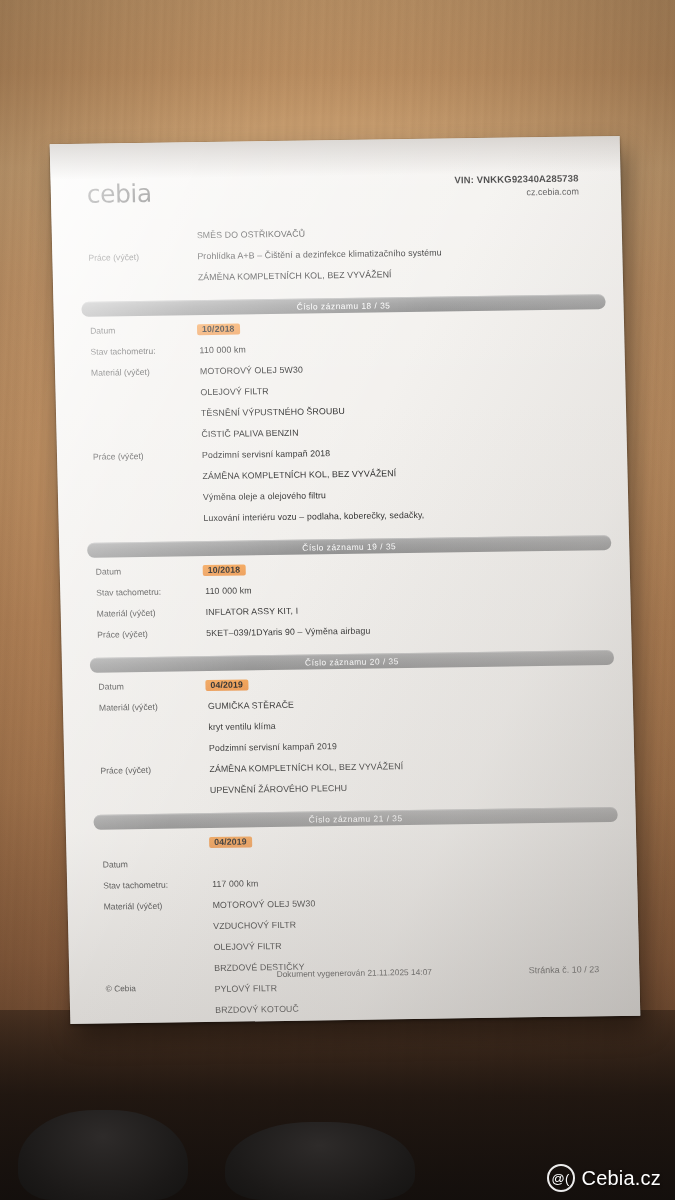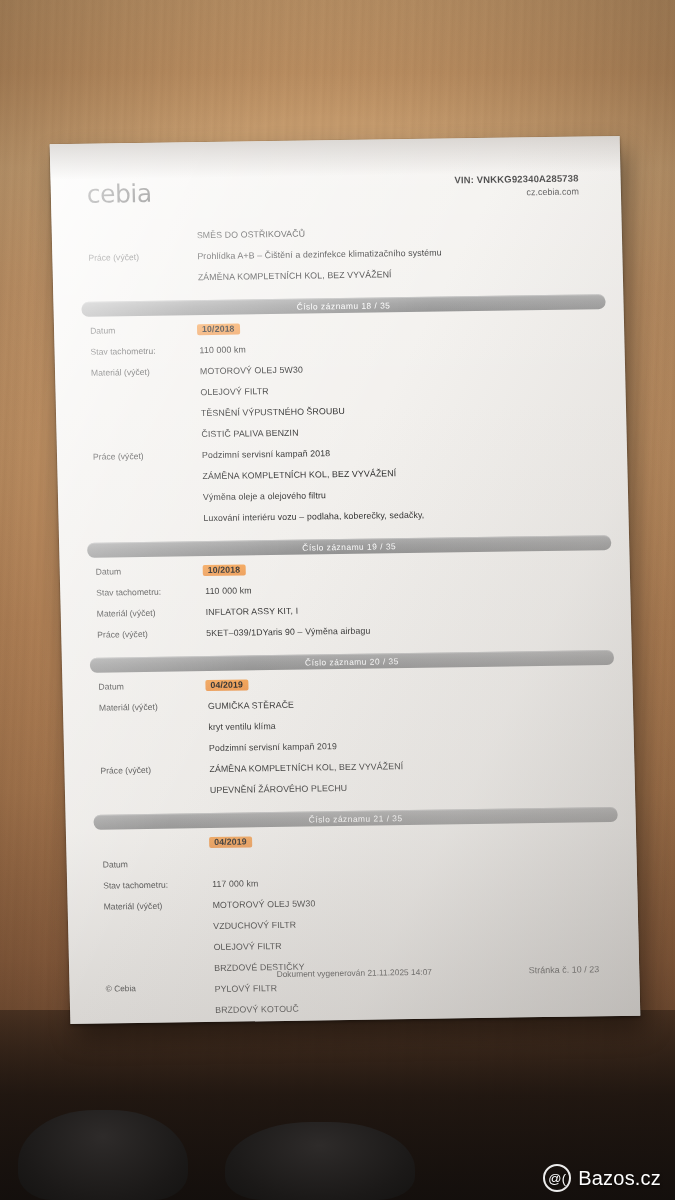--- a/index.html
+++ b/index.html
@@ -435,15 +435,15 @@
         </div>
 
       </div>
       <div class="paper-light"></div>
       <div class="curl-top"></div>
     </div>
   </div>
 
   <div id="watermark">
     <span class="wm-mark">@(</span>
-    <span>Bazos.cz</span>
+    <span>Cebia.cz</span>
   </div>
 </div>
 
 </body></html>

